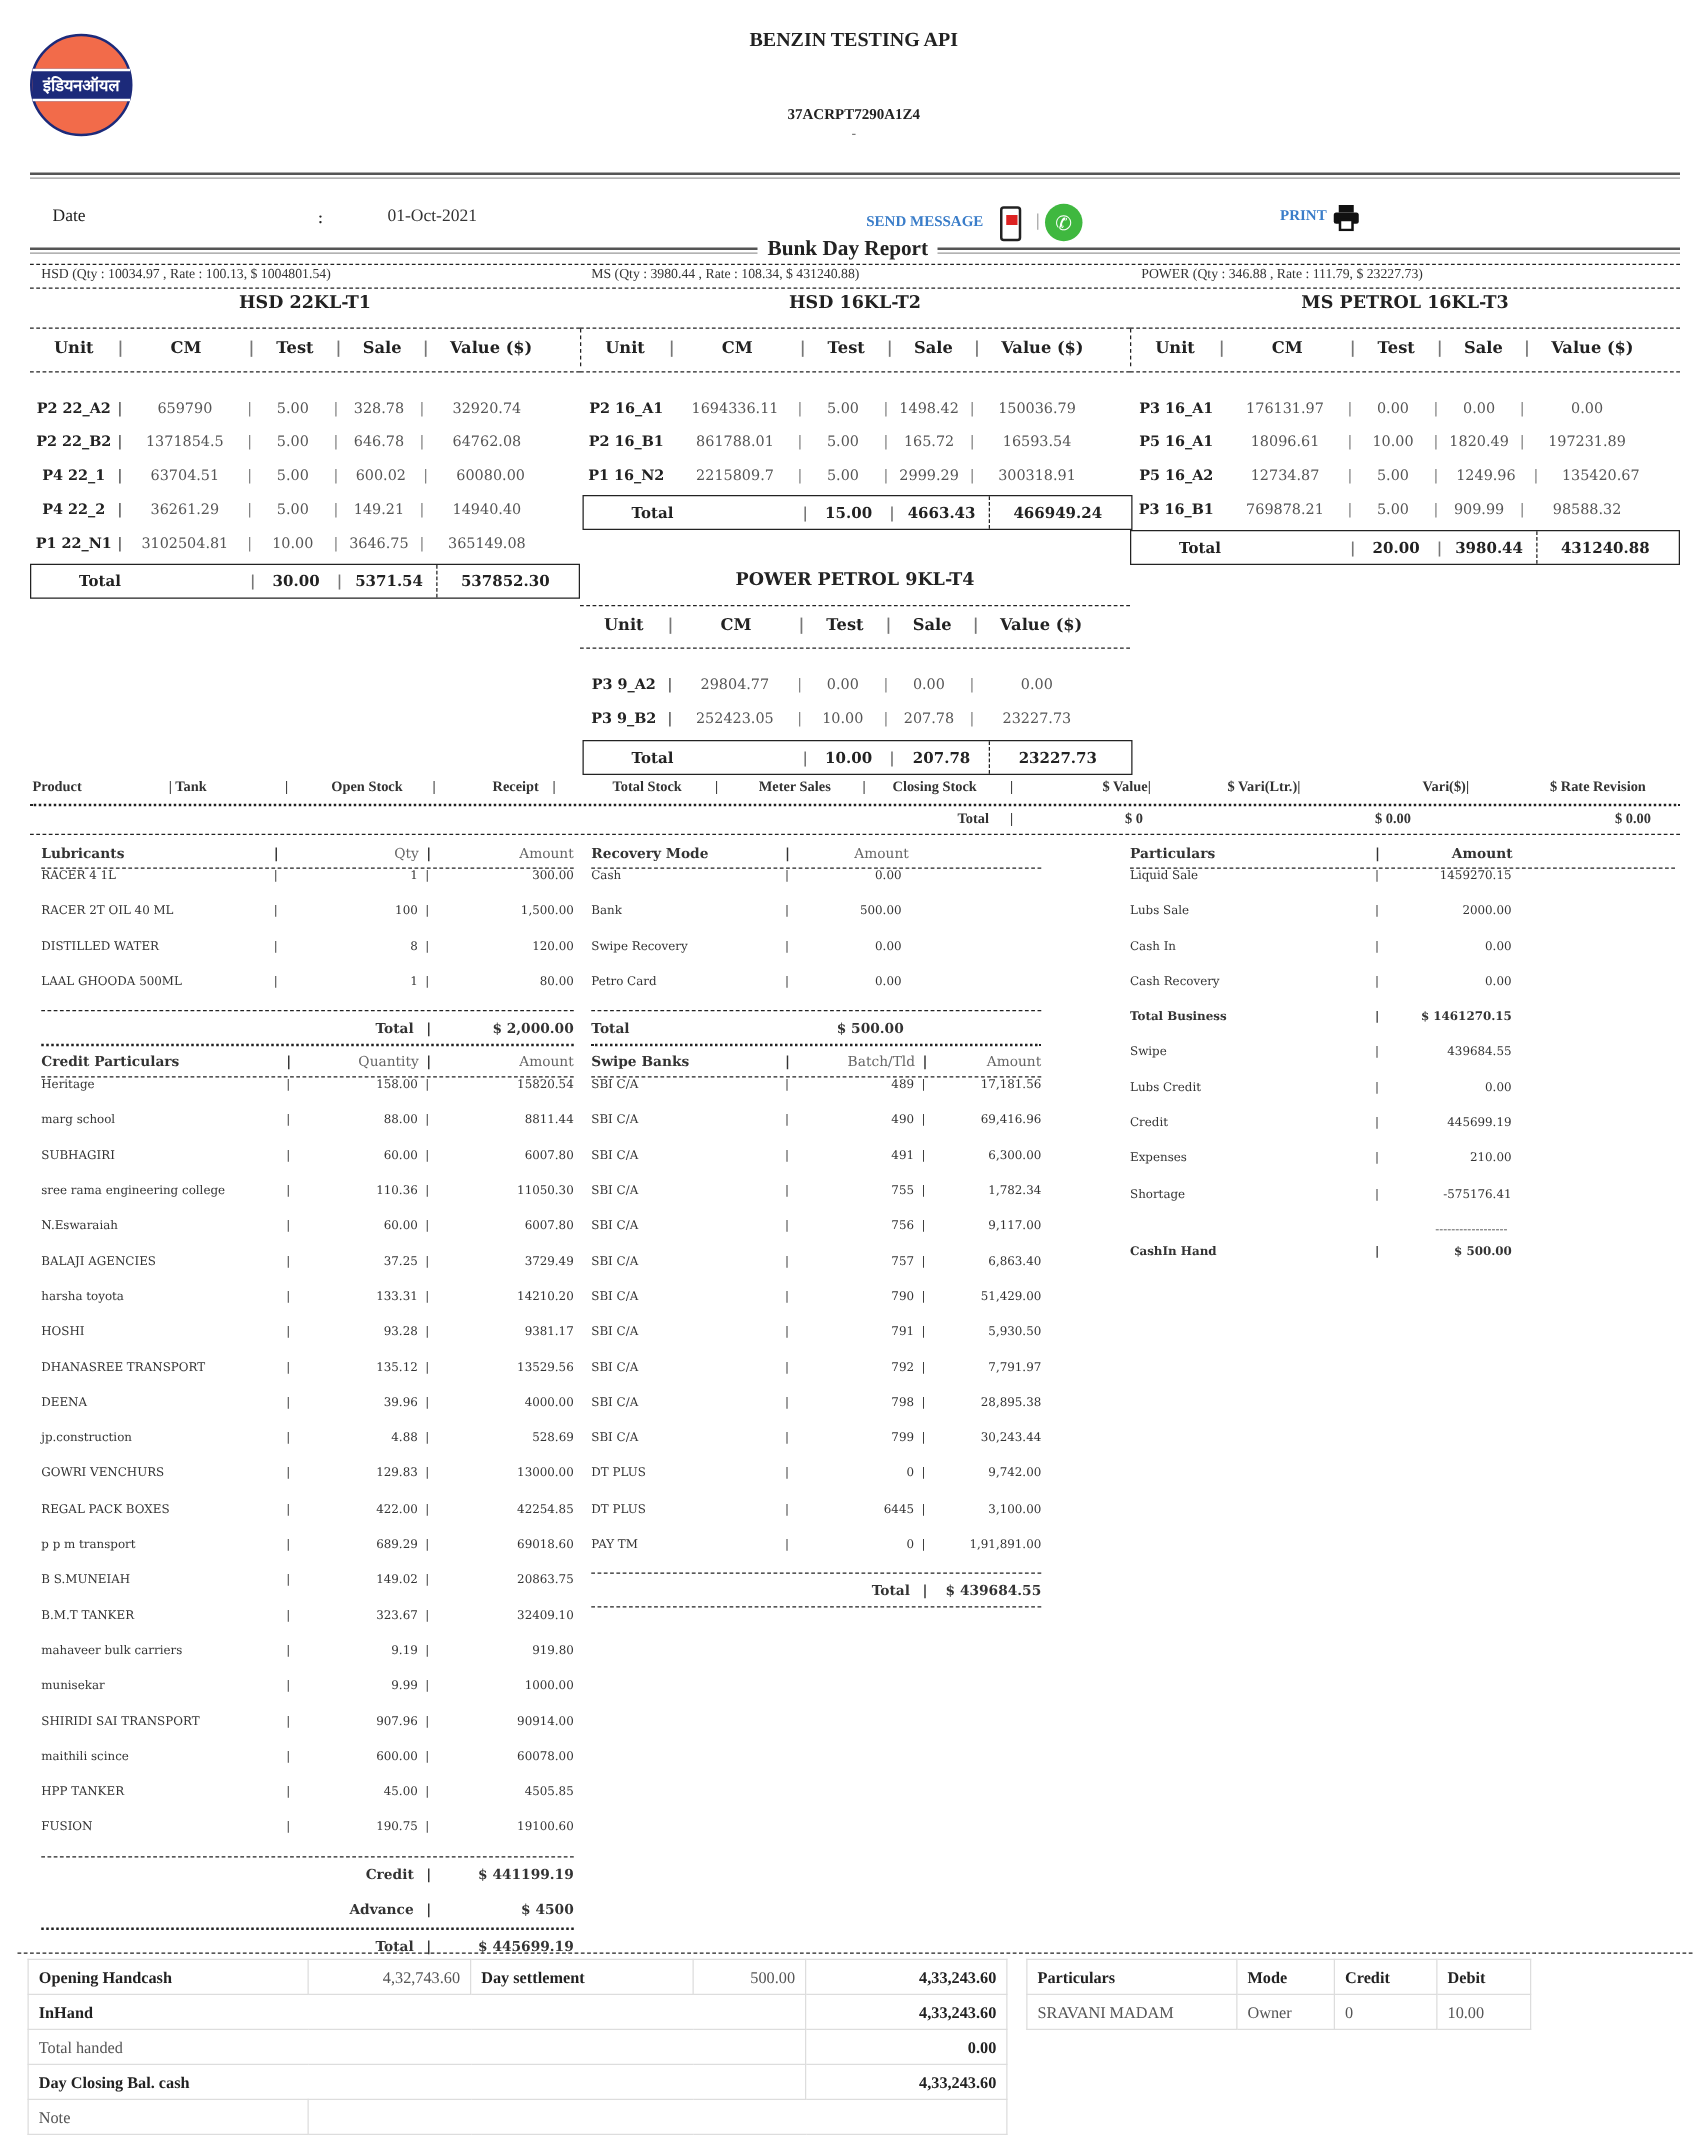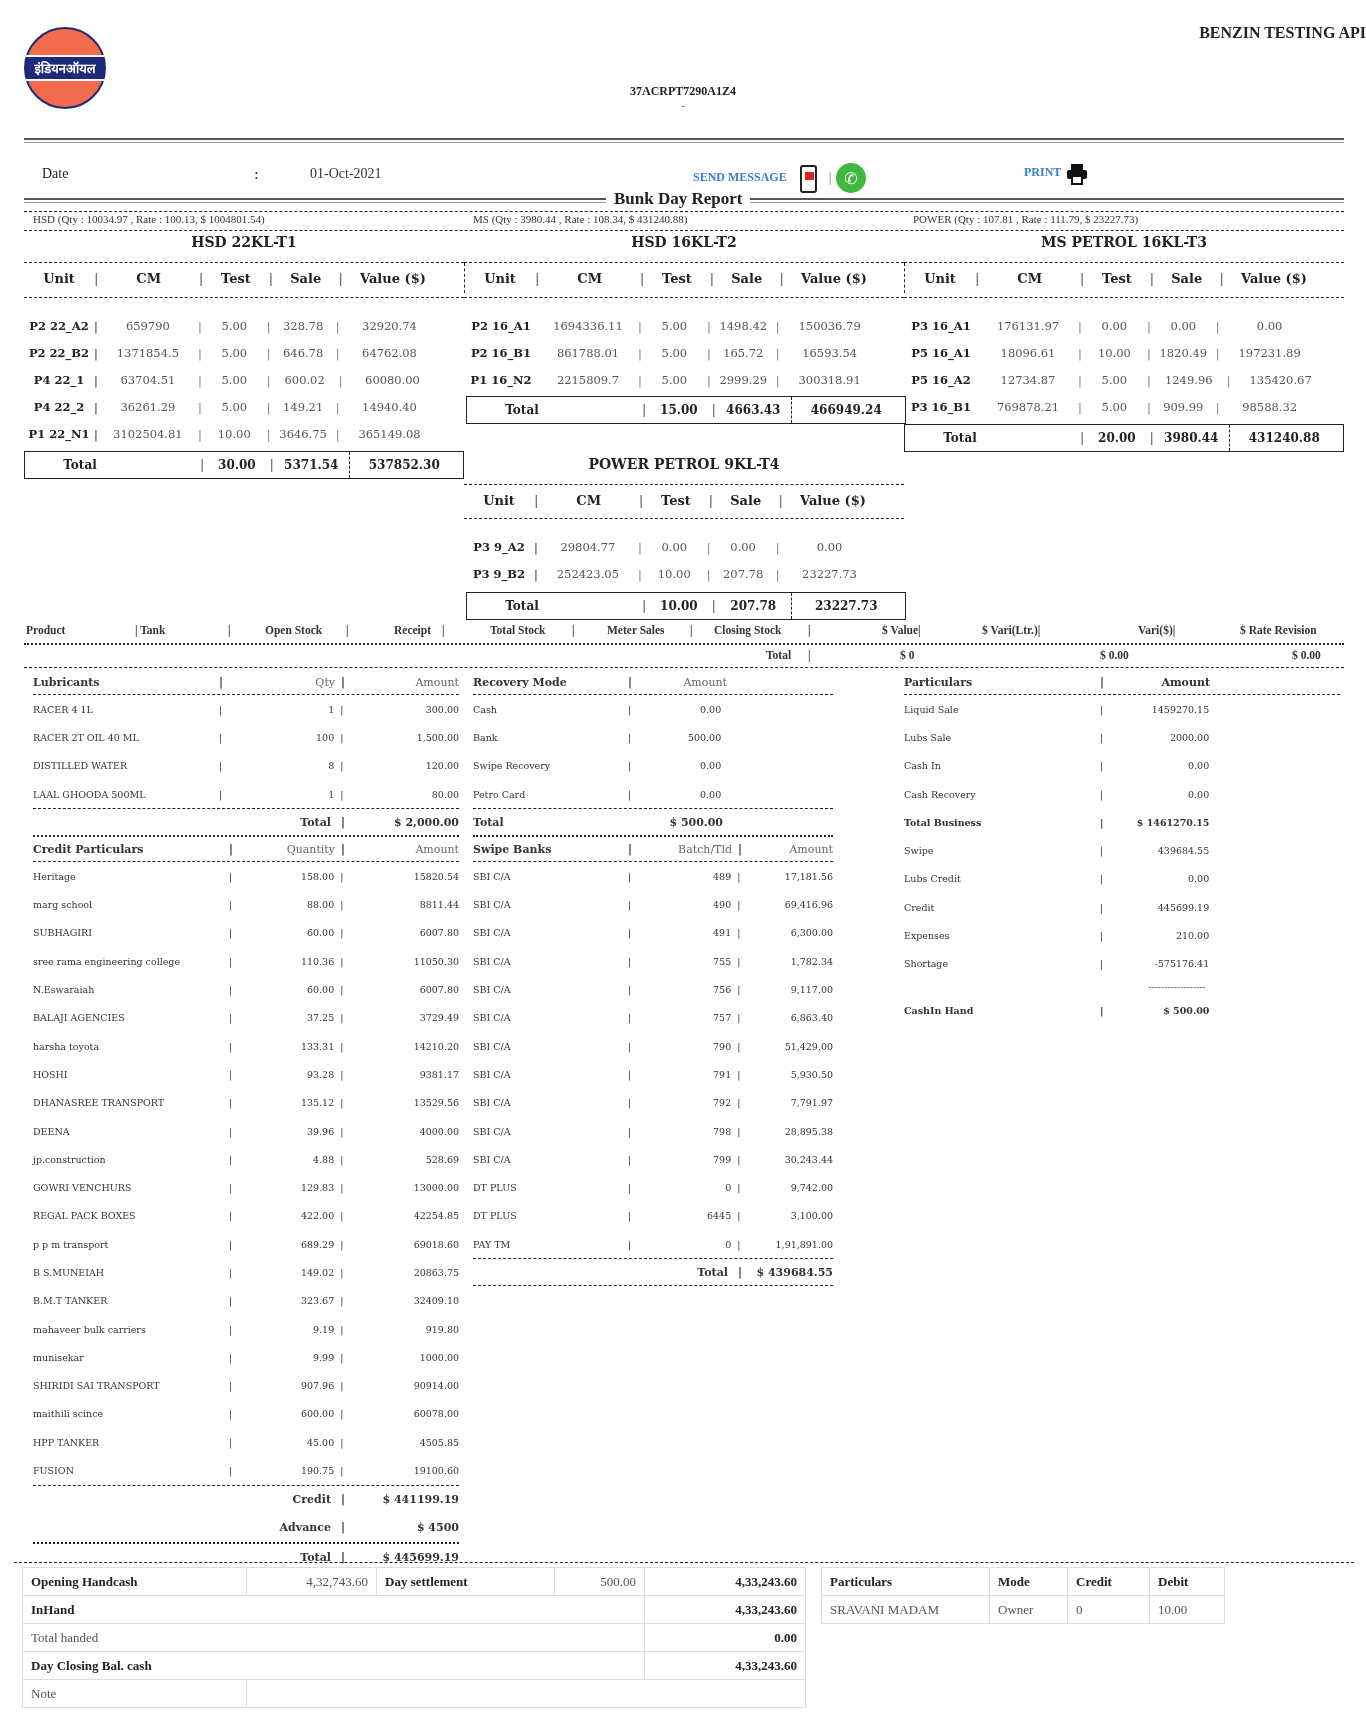--- a/index.html
+++ b/index.html
@@ -1,20 +1,20 @@
 <!DOCTYPE html>
 <html><head>
 <meta charset="utf-8">
 <style>
 *{box-sizing:border-box;margin:0;padding:0}
 body{width:1366px;height:1720px;background:#fff;font-family:"DejaVu Serif",serif;color:#222;position:relative;overflow:hidden}
 .abs{position:absolute}
 .logo{left:24px;top:27px;width:82px;height:82px;border-radius:50%;background:#f26b4a;border:2px solid #1c2a7a;display:flex;align-items:center;justify-content:center}
 .logo .band{width:100%;background:#1c2a7a;color:#fff;font-size:13px;font-weight:bold;text-align:center;padding:2px 0;border-top:2px solid #fff;border-bottom:2px solid #fff}
-.title{left:0;width:1366px;top:24px;text-align:right;font-size:16px;font-weight:bold;font-family:"Liberation Serif",serif}
+.title{left:0;width:1366px;top:24px;text-align:center;font-size:16px;font-weight:bold;font-family:"Liberation Serif",serif}
 .gst{left:0;width:1366px;top:84px;text-align:center;font-size:12px;font-weight:bold;font-family:"Liberation Serif",serif}
 .dash-small{left:0;width:1366px;top:100px;text-align:center;font-size:11px;color:#666}
 .dbl{left:24px;width:1320px;height:5px;border-top:2px solid #555;border-bottom:1px solid #999}
 .date-lbl{left:42px;top:166px;font-size:14px;font-family:"Liberation Serif",serif}
 .date-colon{left:254px;top:166px;font-size:14px}
 .date-val{left:310px;top:166px;font-size:14px;font-family:"Liberation Serif",serif;color:#333}
 .send{left:693px;top:170px;font-size:12px;color:#3a7dc9;font-weight:bold;font-family:"Liberation Serif",serif;cursor:pointer}
 .phone{left:800px;top:165px;width:17px;height:28px;border:2px solid #222;border-radius:3px;background:#fff}
 .phone .bubble{position:absolute;left:3px;top:5px;width:9px;height:8px;background:#d22}
 .sep{left:828px;top:170px;color:#aaa;font-size:13px}
@@ -28,21 +28,21 @@
 .tank-title{font-size:14px;font-weight:bold;font-family:"DejaVu Serif",serif;text-align:center}
 .hdr{display:flex;font-weight:bold;font-size:13px;align-items:center;height:30px}
 .row{display:flex;align-items:center;height:27px;font-size:11.5px}
 .c{text-align:center}
 .gray{color:#555}
 .pipe{color:#777}
 .bold{font-weight:bold}
 .tot-box{border:1.5px solid #222;display:flex;align-items:center;height:27px;font-size:12px;font-weight:bold}
 .stock-hdr{top:624px;font-size:11.5px;font-family:"Liberation Serif",serif;font-weight:bold;color:#333}
 .list{font-family:"DejaVu Serif",serif;font-size:9.5px;color:#333}
-.list .r{display:flex;height:28.3px;align-items:center}
+.list .r{display:flex;height:28.3px;}
 .list .h{display:flex;height:24px;align-items:center;font-size:11px;font-weight:bold}
 .list .h .lt{font-weight:normal;color:#666}
 .rt{text-align:right}
 .bottom-table{border-collapse:collapse;font-family:"Liberation Serif",serif;font-size:13px}
 .bottom-table td{border:1px solid #ddd;height:28px;padding:0 8px}
 </style>
 </head>
 <body>
 
 <div class="abs logo">
@@ -69,21 +69,21 @@
     <rect x="1" y="7" width="20" height="9" rx="2" fill="#111"></rect>
     <rect x="6" y="13" width="10" height="8" fill="#fff" stroke="#111" stroke-width="2"></rect>
   </svg>
 
 <div class="abs dbl" style="top:198px"></div>
 <div class="abs report-title">Bunk Day Report</div>
 
 <div class="abs dashline" style="left:24px;width:1320px;top:211px"></div>
 <div class="abs summary" style="left:33px">HSD (Qty : 10034.97 , Rate : 100.13, $ 1004801.54)</div>
 <div class="abs summary" style="left:473px">MS (Qty : 3980.44 , Rate : 108.34, $ 431240.88)</div>
-<div class="abs summary" style="left:913px">POWER (Qty : 107.81 , Rate : 111.79, $ 23227.73)</div>
+<div class="abs summary" style="left:913px">POWER (Qty : 346.88 , Rate : 111.79, $ 23227.73)</div>
 <div class="abs dashline" style="left:24px;width:1320px;top:230px"></div>
 
 <div class="abs tank-title" style="left:24px;width:440px;top:234px">HSD 22KL-T1</div>
 <div class="abs dashline" style="left:24px;width:440px;top:262px"></div>
 <div class="abs hdr" style="left:24px;top:263px;width:440px">
  <span style="width:70px" class="c">Unit</span>
     <span class="pipe">|</span>
  <span style="width:100px" class="c">CM</span>
     <span class="pipe">|</span>
  <span style="width:65px" class="c">Test</span>

